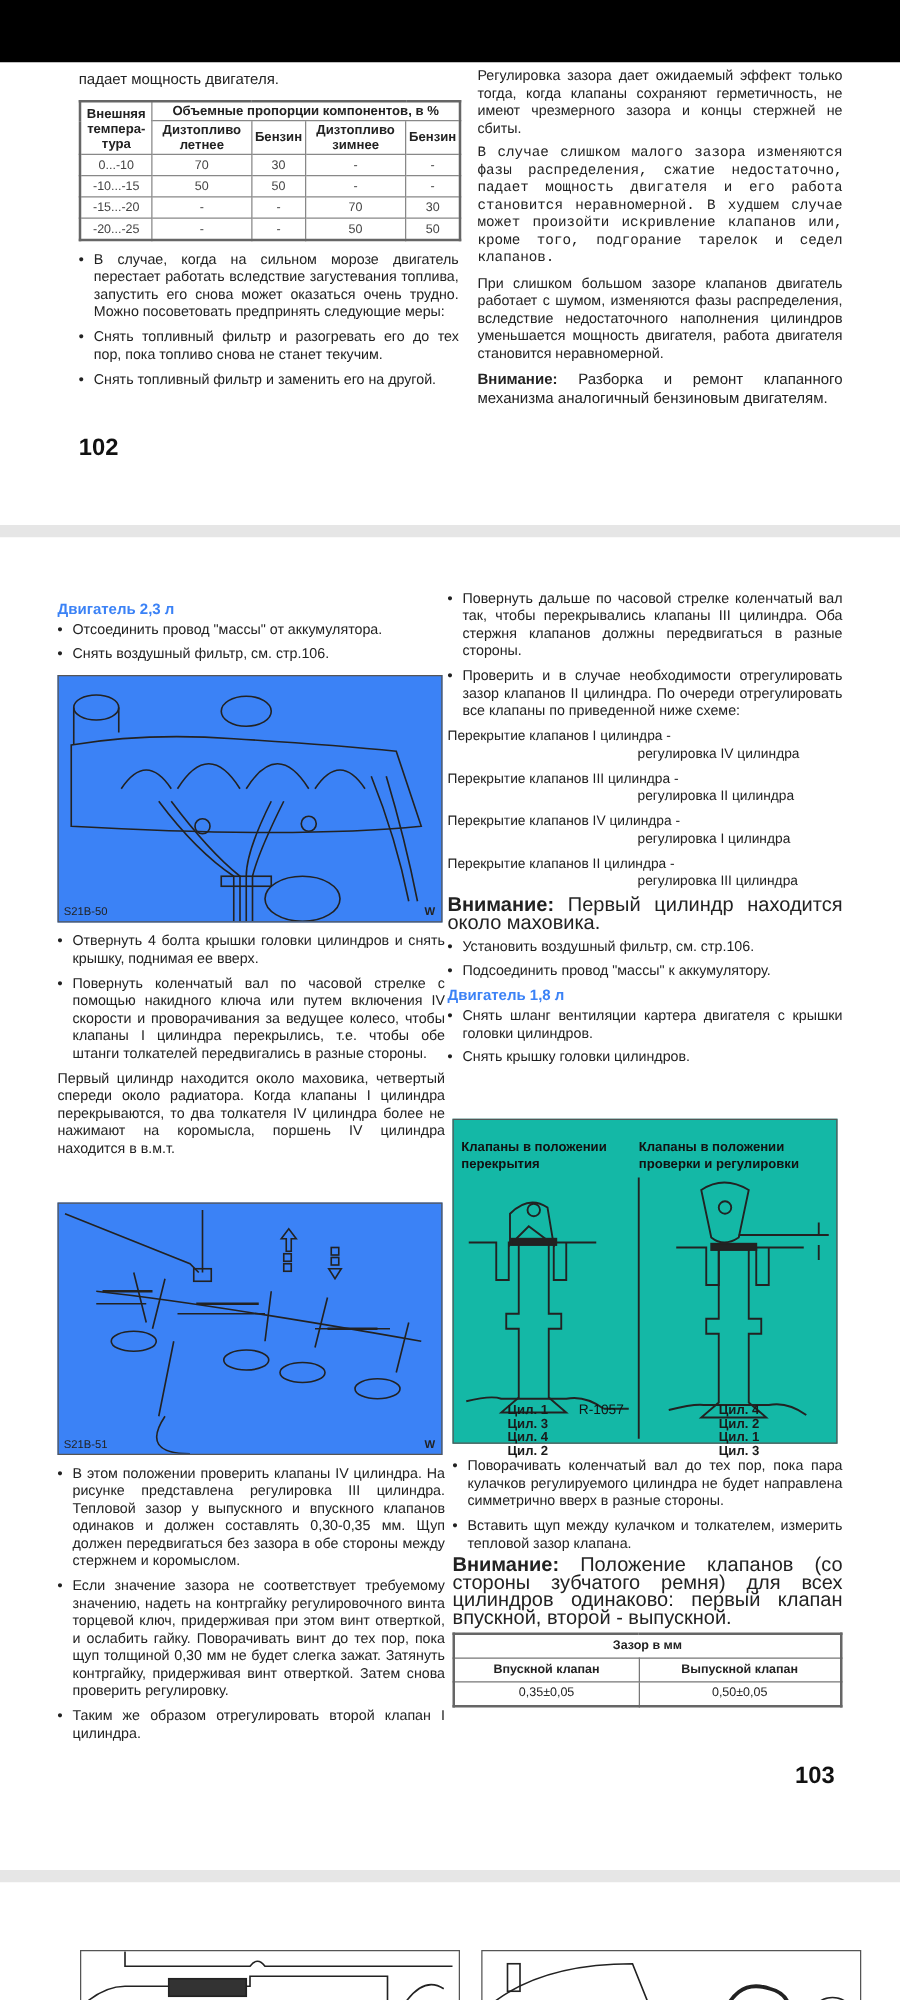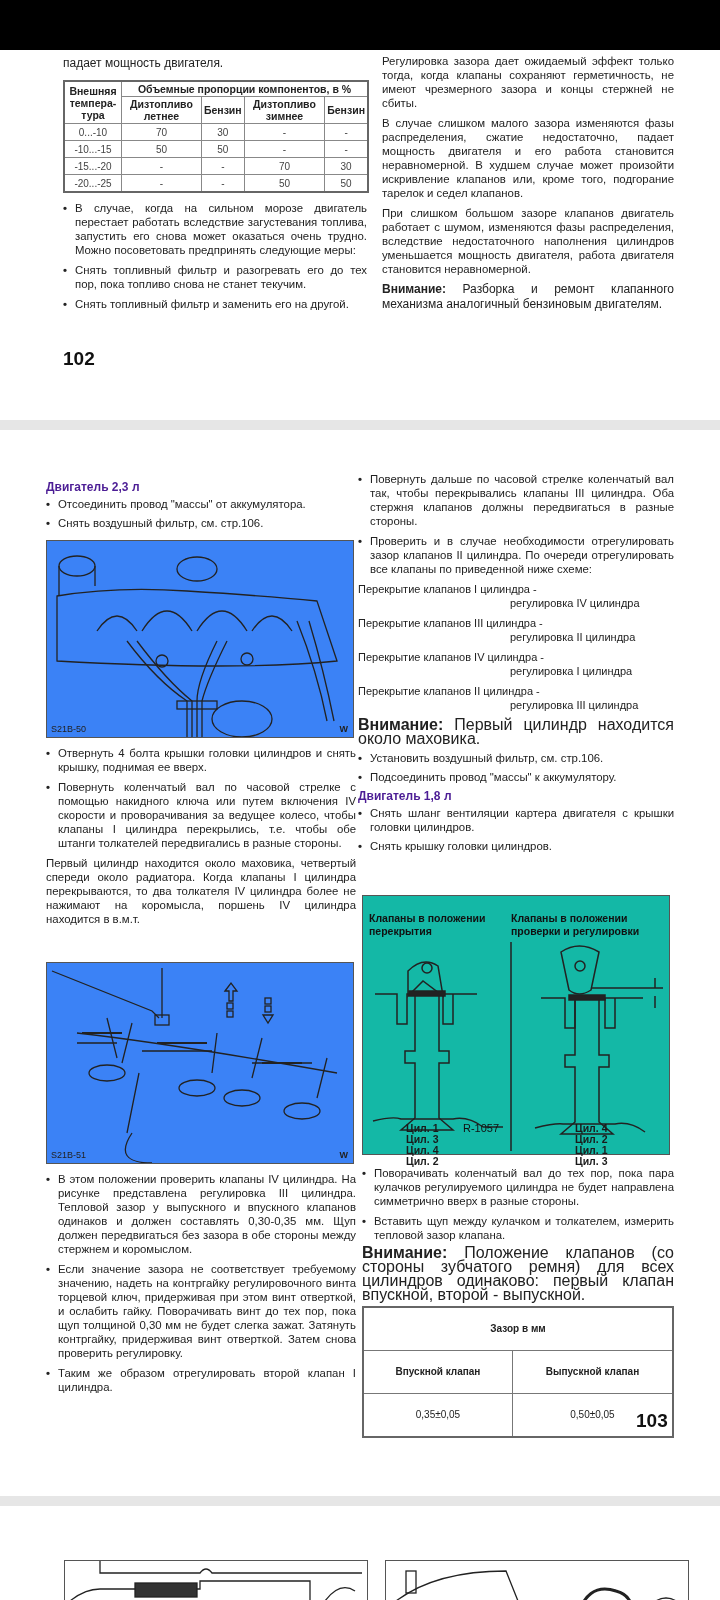--- a/index.html
+++ b/index.html
@@ -12,32 +12,32 @@
   .page { position:absolute; left:0; width:720px; background:#fff; }
   .gap { position:absolute; left:0; width:720px; height:10px; background:#e6e6e6; }
   .abs { position:absolute; }
   .txt { font-size:11.4px; line-height:14px; color:#222; }
   .just { text-align:justify; }
   .it { }
   .b { font-weight:bold; }
   .bullet { position:relative; padding-left:12px; margin:0 0 6px 0; }
   .bullet::before { content:"•"; position:absolute; left:0; top:0; font-weight:bold; }
   .pnum { font-weight:bold; font-size:19px; color:#111; }
-  h3.sec { margin:0 0 3px 0; font-size:12px; font-weight:bold; color:#4c1d95; }
+  h3.sec { margin:0 0 3px 0; font-size:12px; font-weight:bold; color:#3b82f6; }
 
   
   table.fuel { border-collapse:collapse; font-size:10.5px; color:#222; }
   table.fuel th, table.fuel td { border:1px solid #888; text-align:center; padding:1px 2px; }
   table.fuel th { font-weight:bold; font-size:10.5px; line-height:12px; }
   table.fuel td { font-size:10px; height:14px; color:#444; }
   table.fuel { border:2px solid #666; }
 
   
   table.gapt { border-collapse:collapse; width:100%; font-size:10px; color:#222; border:2px solid #666; }
-  table.gapt th, table.gapt td { border:1px solid #777; text-align:center; padding:14px; }
+  table.gapt th, table.gapt td { border:1px solid #777; text-align:center; padding:2px; }
   table.gapt th { font-weight:bold; }
 
   .schema-row { font-size:11px; line-height:14px; margin-bottom:6px; }
   .schema-row .r { display:block; padding-left:152px; }
 
   .illus { position:absolute; border:1px solid #555; background:#3b82f6; overflow:hidden; }
   .illus .code { position:absolute; left:4px; bottom:3px; font-size:9px; color:#222; }
   .illus .mark { position:absolute; right:5px; bottom:3px; font-size:9px; font-weight:bold; color:#222; }
 
   .valve-box { position:absolute; border:1px solid #555; background:#14b8a6; }
@@ -96,21 +96,21 @@
     </table>
 
   <div class="abs txt just" style="left:63px;top:151px;width:304px;">
     <p class="bullet">В случае, когда на сильном морозе двигатель перестает работать вследствие загустевания топлива, запустить его снова может оказаться очень трудно. Можно посоветовать предпринять следующие меры:</p>
     <p class="bullet">Снять топливный фильтр и разогревать его до тех пор, пока топливо снова не станет текучим.</p>
     <p class="bullet">Снять топливный фильтр и заменить его на другой.</p>
   </div>
 
   <div class="abs txt just" style="left:382px;top:4px;width:292px;">
     <p style="margin:0 0 6px 0;">Регулировка зазора дает ожидаемый эффект только тогда, когда клапаны сохраняют герметичность, не имеют чрезмерного зазора и концы стержней не сбиты.</p>
-    <p style="margin:0 0 6px 0;">В случае слишком малого зазора изменяются фазы распределения, сжатие недостаточно, падает мощность двигателя и его работа становится неравномерной. В худшем случае может произойти искривление клапанов или, кроме того, подгорание тарелок и седел клапанов.</p>
+    <p style="margin:0 0 6px 0;font-family:Liberation Mono, monospace;">В случае слишком малого зазора изменяются фазы распределения, сжатие недостаточно, падает мощность двигателя и его работа становится неравномерной. В худшем случае может произойти искривление клапанов или, кроме того, подгорание тарелок и седел клапанов.</p>
     <p style="margin:0 0 6px 0;">При слишком большом зазоре клапанов двигатель работает с шумом, изменяются фазы распределения, вследствие недостаточного наполнения цилиндров уменьшается мощность двигателя, работа двигателя становится неравномерной.</p>
     <p style="margin:0;font-size:12px;line-height:15px;">
       <span class="b it">Внимание:</span>
       <span class="it">Разборка и ремонт клапанного механизма аналогичный бензиновым двигателям.</span>
     </p>
   </div>
 
   <div class="abs pnum" style="left:63px;top:298px;">102</div>
 </div>
 

